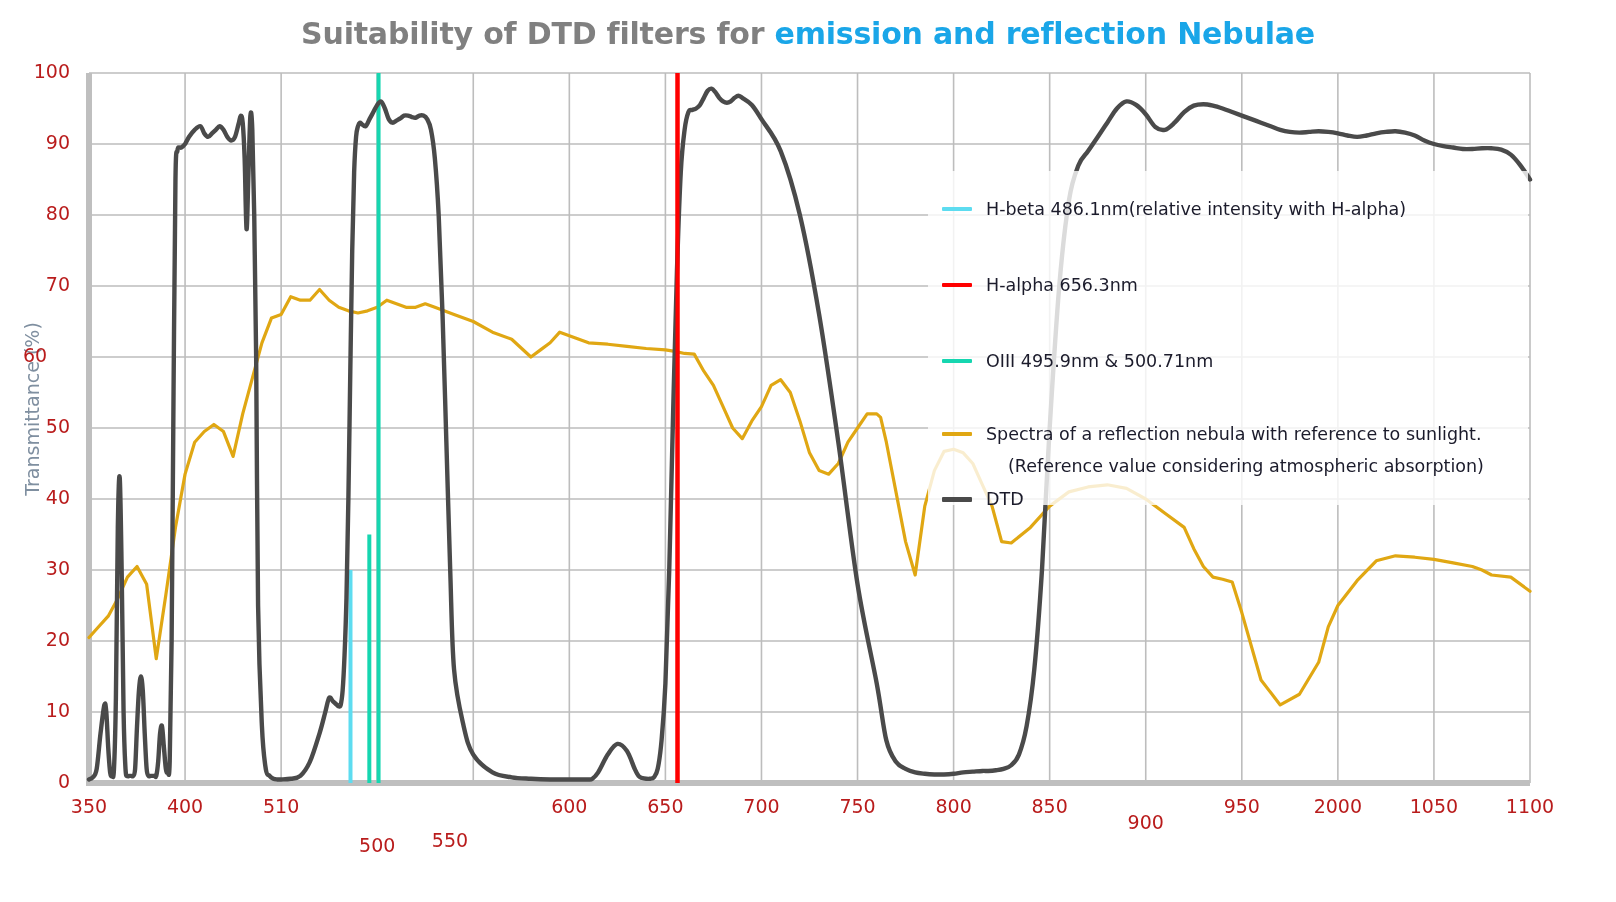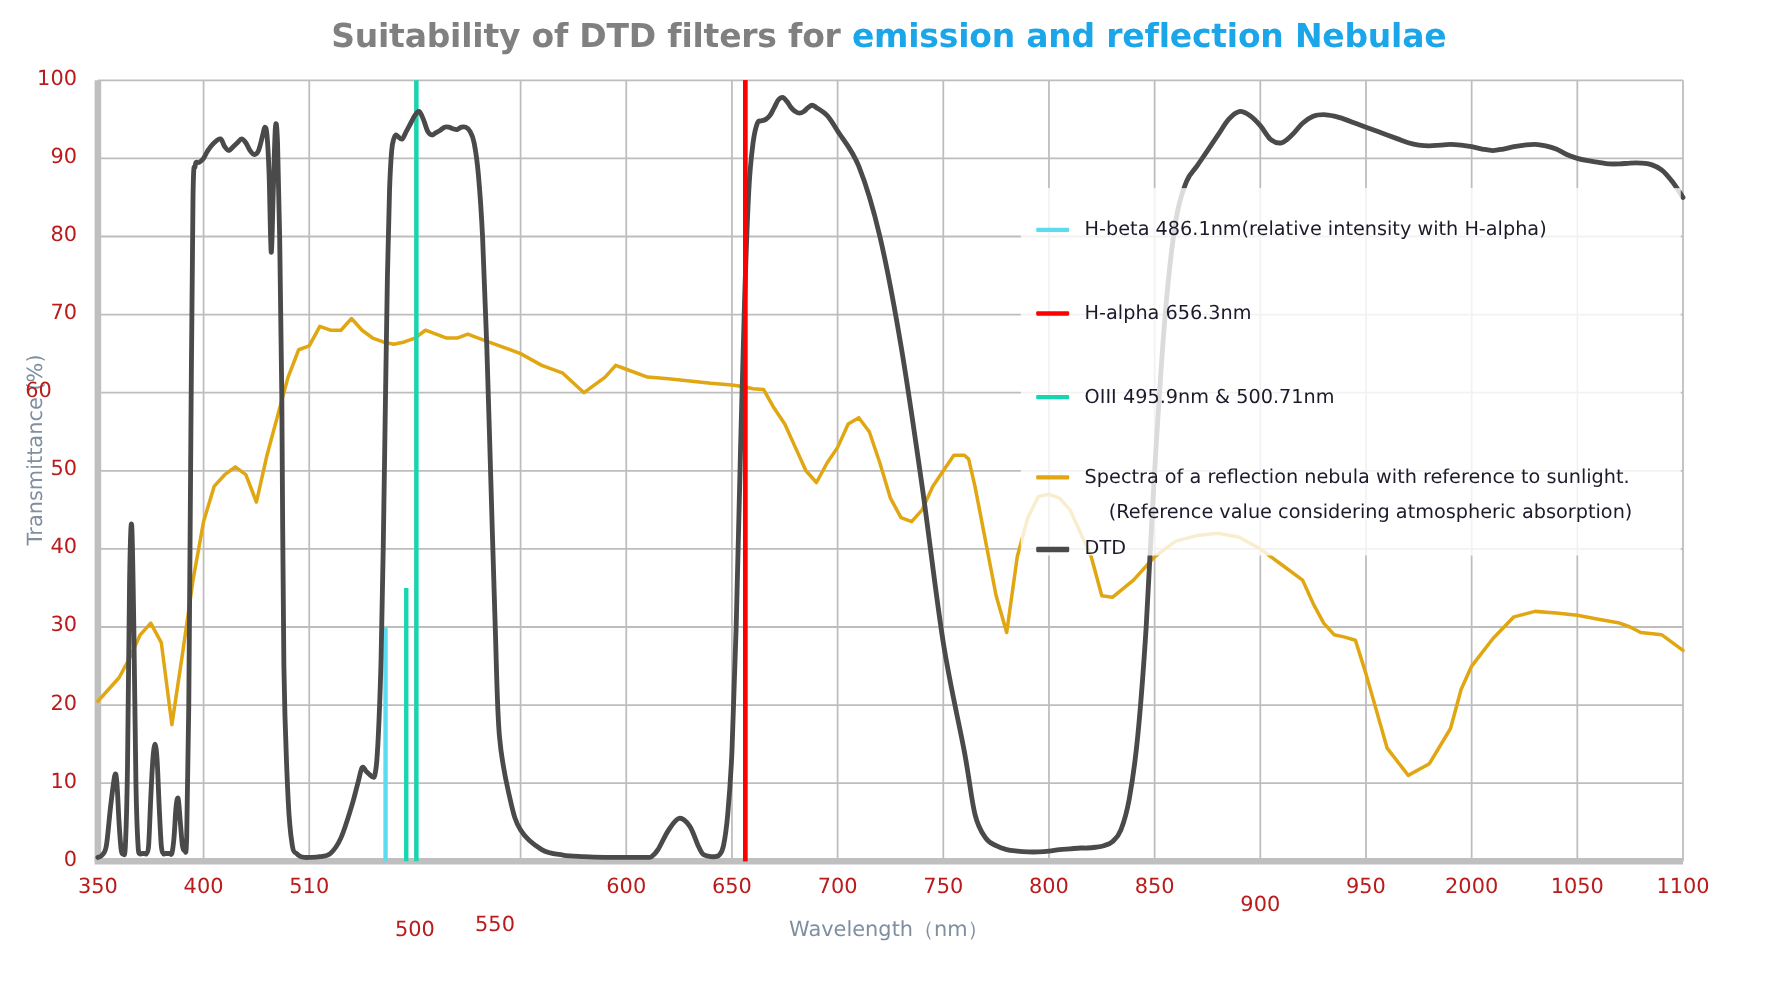--- a/index.html
+++ b/index.html
@@ -97,21 +97,20 @@
           <line x1="677.5043999999999" y1="783" x2="677.5043999999999" y2="73" stroke="#ff0000" stroke-width="4"></line>
         </g>
         <g>
           <path d="M89.00 779.45 C89.64 779.10,91.56 779.10,92.84 777.32 C94.12 775.55,95.40 776.14,96.69 768.80 C97.97 761.46,99.25 743.95,100.53 733.30 C101.81 722.65,103.41 708.45,104.37 704.90 C105.33 701.35,105.65 704.90,106.29 712.00 C106.93 719.10,107.57 737.44,108.21 747.50 C108.85 757.56,109.49 767.62,110.13 772.35 C110.78 777.08,111.42 776.49,112.06 775.90 C112.70 775.31,113.34 781.82,113.98 768.80 C114.62 755.78,115.26 738.03,115.90 697.80 C116.54 657.57,117.18 564.08,117.82 527.40 C118.46 490.72,119.10 470.60,119.74 477.70 C120.38 484.80,121.02 530.95,121.66 570.00 C122.30 609.05,122.94 678.87,123.58 712.00 C124.22 745.13,124.86 758.15,125.51 768.80 C126.15 779.45,126.79 774.72,127.43 775.90 C128.07 777.08,128.71 775.90,129.35 775.90 C129.99 775.90,130.63 775.90,131.27 775.90 C131.91 775.90,132.55 777.08,133.19 775.90 C133.83 774.72,134.47 777.08,135.11 768.80 C135.75 760.52,136.39 739.22,137.03 726.20 C137.67 713.18,138.31 698.98,138.95 690.70 C139.60 682.42,140.24 676.50,140.88 676.50 C141.52 676.50,142.16 681.23,142.80 690.70 C143.44 700.17,144.08 720.28,144.72 733.30 C145.36 746.32,146.00 761.70,146.64 768.80 C147.28 775.90,147.92 774.72,148.56 775.90 C149.20 777.08,149.84 775.90,150.48 775.90 C151.12 775.90,151.76 775.90,152.40 775.90 C153.04 775.90,153.68 775.90,154.33 775.90 C154.97 775.90,155.61 778.27,156.25 775.90 C156.89 773.53,157.53 768.80,158.17 761.70 C158.81 754.60,159.45 739.22,160.09 733.30 C160.73 727.38,161.37 723.83,162.01 726.20 C162.65 728.57,163.29 740.40,163.93 747.50 C164.57 754.60,165.21 764.66,165.85 768.80 C166.49 772.94,167.13 773.53,167.77 772.35 C168.42 771.17,169.06 783.59,169.70 761.70 C170.34 739.81,170.98 702.53,171.62 641.00 C172.26 579.47,172.90 469.42,173.54 392.50 C174.18 315.58,174.82 219.73,175.46 179.50 C176.10 139.27,176.74 156.43,177.38 151.10 C178.02 145.78,178.66 148.14,179.30 147.55 C179.94 146.96,180.26 148.14,181.22 147.55 C182.18 146.96,183.79 145.78,185.07 144.00 C186.35 142.22,187.31 139.27,188.91 136.90 C190.51 134.53,192.75 131.57,194.67 129.80 C196.59 128.02,198.84 125.66,200.44 126.25 C202.04 126.84,203.00 131.58,204.28 133.35 C205.56 135.13,206.84 136.90,208.12 136.90 C209.40 136.90,210.68 134.53,211.97 133.35 C213.25 132.17,214.53 130.98,215.81 129.80 C217.09 128.62,218.37 126.25,219.65 126.25 C220.93 126.25,222.21 128.02,223.49 129.80 C224.77 131.57,226.06 135.12,227.34 136.90 C228.62 138.67,229.90 140.45,231.18 140.45 C232.46 140.45,233.74 139.86,235.02 136.90 C236.30 133.94,237.90 126.25,238.86 122.70 C239.82 119.15,240.14 115.60,240.79 115.60 C241.43 115.60,242.07 115.60,242.71 122.70 C243.35 129.80,243.99 140.45,244.63 158.20 C245.27 175.95,245.91 226.83,246.55 229.20 C247.19 231.57,247.83 191.33,248.47 172.40 C249.11 153.47,249.75 122.70,250.39 115.60 C251.03 108.50,251.67 113.23,252.31 129.80 C252.95 146.37,253.59 177.13,254.23 215.00 C254.88 252.87,255.52 291.92,256.16 357.00 C256.80 422.08,257.12 543.97,258.08 605.50 C259.04 667.03,260.64 698.98,261.92 726.20 C263.20 753.42,264.48 760.52,265.76 768.80 C267.04 777.08,268.32 774.24,269.61 775.90 C270.89 777.56,272.17 778.15,273.45 778.74 C274.73 779.33,276.01 779.33,277.29 779.45 C278.57 779.57,278.89 779.57,281.13 779.45 C283.37 779.33,287.54 779.33,290.74 778.74 C293.94 778.15,297.14 778.74,300.35 775.90 C303.55 773.06,306.75 768.80,309.95 761.70 C313.16 754.60,317.00 741.58,319.56 733.30 C322.12 725.02,323.72 717.92,325.32 712.00 C326.93 706.08,327.89 699.57,329.17 697.80 C330.45 696.02,331.73 700.17,333.01 701.35 C334.29 702.53,335.89 704.07,336.85 704.90 C337.81 705.73,338.13 706.32,338.77 706.32 C339.41 706.32,340.05 707.50,340.69 704.90 C341.34 702.30,341.98 698.98,342.62 690.70 C343.26 682.42,343.90 670.58,344.54 655.20 C345.18 639.82,345.82 624.43,346.46 598.40 C347.10 572.37,347.74 536.87,348.38 499.00 C349.02 461.13,349.66 412.62,350.30 371.20 C350.94 329.78,351.58 283.63,352.22 250.50 C352.86 217.37,353.50 191.33,354.14 172.40 C354.78 153.47,355.42 144.59,356.07 136.90 C356.71 129.21,357.35 128.62,357.99 126.25 C358.63 123.88,359.27 123.05,359.91 122.70 C360.55 122.34,360.87 123.53,361.83 124.12 C362.79 124.71,364.39 127.08,365.67 126.25 C366.95 125.42,368.23 121.52,369.51 119.15 C370.80 116.78,372.08 114.42,373.36 112.05 C374.64 109.68,375.92 106.73,377.20 104.95 C378.48 103.18,379.76 100.81,381.04 101.40 C382.32 101.99,383.60 105.54,384.89 108.50 C386.17 111.46,387.45 116.78,388.73 119.15 C390.01 121.52,391.29 122.46,392.57 122.70 C393.85 122.94,395.13 121.28,396.41 120.57 C397.69 119.86,398.98 119.27,400.26 118.44 C401.54 117.61,402.82 116.07,404.10 115.60 C405.38 115.13,406.66 115.36,407.94 115.60 C409.22 115.84,410.50 116.67,411.78 117.02 C413.06 117.38,414.35 117.97,415.63 117.73 C416.91 117.49,418.19 115.95,419.47 115.60 C420.75 115.25,422.03 115.01,423.31 115.60 C424.59 116.19,425.87 116.78,427.15 119.15 C428.44 121.52,429.72 123.29,431.00 129.80 C432.28 136.31,433.56 144.00,434.84 158.20 C436.12 172.40,437.40 188.97,438.68 215.00 C439.96 241.03,441.24 276.53,442.53 314.40 C443.81 352.27,445.09 399.60,446.37 442.20 C447.65 484.80,448.93 532.13,450.21 570.00 C451.49 607.87,451.81 643.37,454.05 669.40 C456.29 695.43,460.46 712.00,463.66 726.20 C466.86 740.40,468.46 746.91,473.27 754.60 C478.07 762.29,486.08 768.56,492.48 772.35 C498.88 776.14,505.29 776.26,511.69 777.32 C518.10 778.38,524.50 778.38,530.91 778.74 C537.31 779.10,543.72 779.33,550.12 779.45 C556.52 779.57,564.85 779.45,569.33 779.45 C573.82 779.45,575.10 779.45,577.02 779.45 C578.94 779.45,579.58 779.45,580.86 779.45 C582.14 779.45,583.42 779.45,584.70 779.45 C585.98 779.45,587.27 779.57,588.55 779.45 C589.83 779.33,590.79 779.92,592.39 778.74 C593.99 777.56,595.59 776.37,598.15 772.35 C600.72 768.33,604.56 759.33,607.76 754.60 C610.96 749.87,614.16 744.54,617.37 743.95 C620.57 743.36,624.09 746.91,626.97 751.05 C629.86 755.19,632.74 764.66,634.66 768.80 C636.58 772.94,637.22 774.36,638.50 775.90 C639.78 777.44,641.06 777.56,642.34 778.03 C643.62 778.50,644.91 778.62,646.19 778.74 C647.47 778.86,648.75 778.98,650.03 778.74 C651.31 778.50,652.59 778.98,653.87 777.32 C655.15 775.66,656.43 774.95,657.71 768.80 C659.00 762.65,660.28 754.60,661.56 740.40 C662.84 726.20,664.12 712.00,665.40 683.60 C666.68 655.20,667.96 614.97,669.24 570.00 C670.52 525.03,671.80 463.50,673.09 413.80 C674.37 364.10,675.65 312.03,676.93 271.80 C678.21 231.57,679.49 196.07,680.77 172.40 C682.05 148.73,683.33 139.86,684.61 129.80 C685.89 119.74,687.18 115.36,688.46 112.05 C689.74 108.74,691.02 110.51,692.30 109.92 C693.58 109.33,694.86 109.33,696.14 108.50 C697.42 107.67,698.70 106.73,699.98 104.95 C701.26 103.18,702.55 100.22,703.83 97.85 C705.11 95.48,706.39 92.29,707.67 90.75 C708.95 89.21,710.23 88.38,711.51 88.62 C712.79 88.86,714.07 90.63,715.35 92.17 C716.64 93.71,717.92 96.31,719.20 97.85 C720.48 99.39,721.76 100.57,723.04 101.40 C724.32 102.23,725.60 102.82,726.88 102.82 C728.16 102.82,729.44 102.23,730.73 101.40 C732.01 100.57,733.29 98.80,734.57 97.85 C735.85 96.90,737.13 95.72,738.41 95.72 C739.69 95.72,740.01 96.31,742.25 97.85 C744.49 99.39,748.66 101.40,751.86 104.95 C755.06 108.50,756.66 111.46,761.47 119.15 C766.27 126.84,774.28 135.13,780.68 151.10 C787.08 167.08,793.49 187.78,799.89 215.00 C806.30 242.22,812.70 276.53,819.11 314.40 C825.51 352.27,831.92 397.23,838.32 442.20 C844.72 487.17,851.13 543.97,857.53 584.20 C863.94 624.43,871.94 657.57,876.75 683.60 C881.55 709.63,883.15 727.38,886.35 740.40 C889.56 753.42,892.76 756.97,895.96 761.70 C899.16 766.43,902.36 767.02,905.57 768.80 C908.77 770.57,911.97 771.52,915.17 772.35 C918.38 773.18,921.58 773.41,924.78 773.77 C927.98 774.13,931.18 774.36,934.39 774.48 C937.59 774.60,940.79 774.60,943.99 774.48 C947.20 774.36,950.40 774.13,953.60 773.77 C956.80 773.41,960.00 772.71,963.21 772.35 C966.41 772.00,969.61 771.88,972.81 771.64 C976.02 771.40,979.86 771.05,982.42 770.93 C984.98 770.81,985.94 771.05,988.18 770.93 C990.43 770.81,993.31 770.58,995.87 770.22 C998.43 769.87,1000.99 769.63,1003.55 768.80 C1006.12 767.97,1008.68 767.62,1011.24 765.25 C1013.80 762.88,1016.36 761.11,1018.93 754.60 C1021.49 748.09,1024.05 740.40,1026.61 726.20 C1029.17 712.00,1031.73 695.43,1034.30 669.40 C1036.86 643.37,1039.42 610.23,1041.98 570.00 C1044.54 529.77,1046.78 475.33,1049.67 428.00 C1052.55 380.67,1056.07 323.87,1059.27 286.00 C1062.48 248.13,1065.68 220.92,1068.88 200.80 C1072.08 180.68,1075.28 173.58,1078.49 165.30 C1081.69 157.02,1084.89 155.83,1088.09 151.10 C1091.30 146.37,1094.50 141.63,1097.70 136.90 C1100.90 132.17,1104.10 127.43,1107.31 122.70 C1110.51 117.97,1113.71 112.05,1116.91 108.50 C1120.12 104.95,1123.32 101.99,1126.52 101.40 C1129.72 100.81,1132.92 102.82,1136.13 104.95 C1139.33 107.08,1142.53 110.51,1145.73 114.18 C1148.94 117.85,1152.14 124.36,1155.34 126.96 C1158.54 129.56,1161.74 130.51,1164.95 129.80 C1168.15 129.09,1171.35 125.66,1174.55 122.70 C1177.76 119.74,1180.96 114.89,1184.16 112.05 C1187.36 109.21,1190.56 106.96,1193.77 105.66 C1196.97 104.36,1200.17 104.24,1203.37 104.24 C1206.58 104.24,1209.78 104.95,1212.98 105.66 C1216.18 106.37,1219.38 107.43,1222.59 108.50 C1225.79 109.57,1228.99 110.87,1232.19 112.05 C1235.40 113.23,1238.60 114.42,1241.80 115.60 C1245.00 116.78,1248.20 117.97,1251.41 119.15 C1254.61 120.33,1257.81 121.52,1261.01 122.70 C1264.22 123.88,1267.42 125.07,1270.62 126.25 C1273.82 127.43,1277.02 128.85,1280.23 129.80 C1283.43 130.75,1286.63 131.46,1289.83 131.93 C1293.04 132.40,1296.24 132.64,1299.44 132.64 C1302.64 132.64,1305.84 132.17,1309.05 131.93 C1312.25 131.69,1315.45 131.22,1318.65 131.22 C1321.86 131.22,1325.06 131.57,1328.26 131.93 C1331.46 132.28,1334.66 132.76,1337.87 133.35 C1341.07 133.94,1344.27 134.89,1347.47 135.48 C1350.68 136.07,1353.88 136.90,1357.08 136.90 C1360.28 136.90,1363.48 136.07,1366.69 135.48 C1369.89 134.89,1373.09 133.94,1376.29 133.35 C1379.50 132.76,1382.70 132.28,1385.90 131.93 C1389.10 131.57,1392.30 131.10,1395.51 131.22 C1398.71 131.34,1401.91 131.93,1405.11 132.64 C1408.32 133.35,1411.52 134.18,1414.72 135.48 C1417.92 136.78,1421.12 139.03,1424.33 140.45 C1427.53 141.87,1430.73 143.05,1433.93 144.00 C1437.14 144.95,1440.34 145.54,1443.54 146.13 C1446.74 146.72,1449.94 147.08,1453.15 147.55 C1456.35 148.02,1459.55 148.73,1462.75 148.97 C1465.96 149.21,1469.16 149.09,1472.36 148.97 C1475.56 148.85,1478.76 148.38,1481.97 148.26 C1485.17 148.14,1488.37 148.02,1491.57 148.26 C1494.78 148.50,1497.98 148.61,1501.18 149.68 C1504.38 150.74,1507.58 152.05,1510.79 154.65 C1513.99 157.25,1517.19 161.16,1520.39 165.30 C1523.60 169.44,1528.40 177.13,1530.00 179.50 " fill="none" stroke="#4a4a4a" stroke-width="4.4" stroke-linejoin="round" stroke-linecap="round"></path>
         </g>
         <line x1="677.5043999999999" y1="783" x2="677.5043999999999" y2="73" stroke="#ff0000" stroke-width="4"></line>
       </svg>
   </div>
 
   <div class="axis-title" id="y-axis-title">Transmittance (%)</div>
-  <div class="axis-title" id="x-axis-title">Wavelength（nm）</div>
 
   <div id="legend" style="z-index: 5;">
     <div class="legend-row" style="top:28px">
       <span class="legend-swatch" style="background:#5ddcf0"></span>
       <span class="legend-text">H-beta 486.1nm(relative intensity with H-alpha)</span>
     </div>
     <div class="legend-row" style="top:104px">
       <span class="legend-swatch" style="background:#ff0000"></span>
       <span class="legend-text">H-alpha 656.3nm</span>
     </div>

